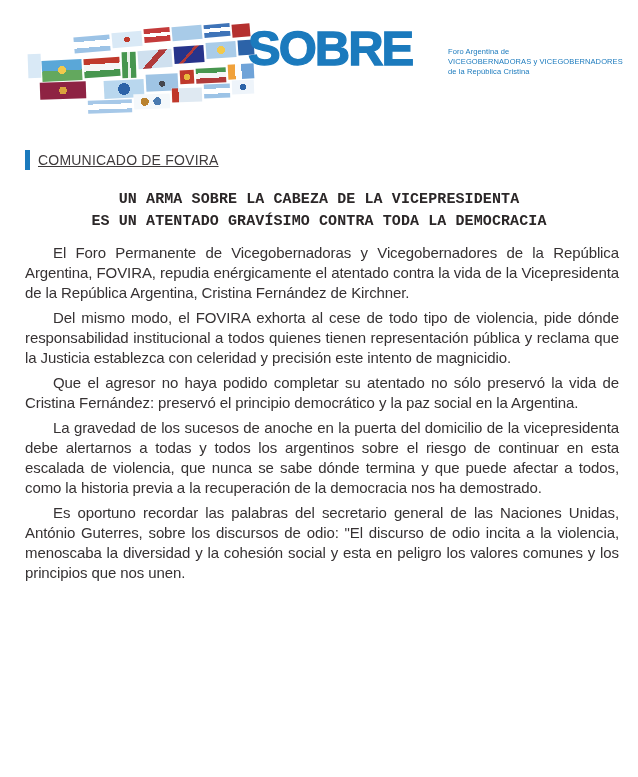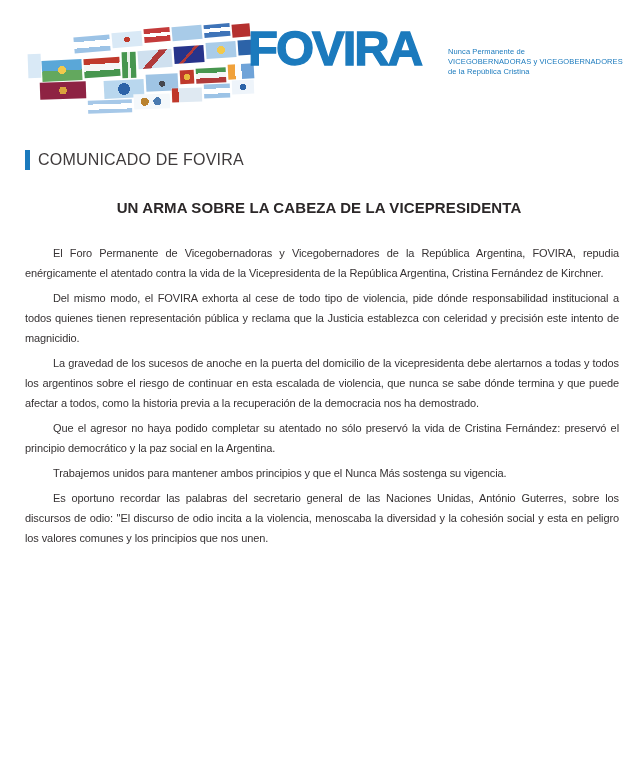--- a/index.html
+++ b/index.html
@@ -33,34 +33,34 @@
   .tagline div{white-space:nowrap;}
   
   .kicker{
     position:absolute;left:25px;top:150px;
     display:flex;align-items:center;
   }
   .kicker-bar{
     width:5px;height:20px;background:#1b7abd;margin-right:8px;flex:0 0 auto;
   }
   .kicker-label{
-    font-size:16px;color:#3f3b3c;letter-spacing:0.2px;
+    font-size:14px;color:#3f3b3c;letter-spacing:0.2px;text-decoration:underline;
   }
   
   .title{
     position:absolute;left:0;right:0;top:189px;
-    margin:8px;text-align:center;
+    margin:0;text-align:center;
     font-size:15px;font-weight:700;line-height:22px;
-    color:#2b2728;letter-spacing:0.1px;
+    color:#2b2728;letter-spacing:0.1px;font-family:Liberation Mono, monospace;
   }
   .title span{display:block;}
   
   .body-text{
     position:absolute;left:25px;top:243px;width:594px;
-    font-size:11px;line-height:20px;color:#363233;
+    font-size:15px;line-height:20px;color:#363233;
     text-align:justify;letter-spacing:-0.1px;
   }
   .body-text p{
     margin:0 0 5px 0;
     text-indent:28px;
   }
 </style>
 </head>
 <body>
 
@@ -88,40 +88,40 @@
         <div class="flag-tile" style="left: 168px; top: 44px; width: 30px; height: 15px; background: linear-gradient(rgb(71, 150, 79) 32%, rgb(245, 245, 245) 32%, rgb(245, 245, 245) 66%, rgb(176, 58, 58) 66%); transform: rotate(-3deg);"></div>
         <div class="flag-tile" style="left: 200px; top: 40px; width: 26px; height: 15px; background: linear-gradient(90deg, rgb(240, 161, 58) 28%, rgb(253, 253, 253) 28%, rgb(253, 253, 253) 52%, rgb(111, 163, 216) 52%); transform: rotate(-3deg);"></div>
         <div class="flag-tile" style="left: 12px; top: 58px; width: 46px; height: 17px; background: radial-gradient(circle, rgb(217, 163, 60) 0px, rgb(217, 163, 60) 4px, rgba(0, 0, 0, 0) 4px), rgb(142, 35, 67); transform: rotate(-2deg);"></div>
         <div class="flag-tile" style="left: 60px; top: 76px; width: 44px; height: 13px; background: linear-gradient(rgb(166, 200, 232) 30%, rgb(255, 255, 255) 30%, rgb(255, 255, 255) 70%, rgb(166, 200, 232) 70%); transform: rotate(-2deg);"></div>
         <div class="flag-tile" style="left: 106px; top: 70px; width: 36px; height: 15px; background: radial-gradient(circle at 30% 50%, rgb(185, 130, 47) 0px, rgb(185, 130, 47) 4px, rgba(0, 0, 0, 0) 4px), radial-gradient(circle at 65% 50%, rgb(74, 122, 176) 0px, rgb(74, 122, 176) 4px, rgba(0, 0, 0, 0) 4px), rgb(244, 248, 251); transform: rotate(-2deg);"></div>
         <div class="flag-tile" style="left: 144px; top: 64px; width: 30px; height: 14px; background: linear-gradient(90deg, rgb(192, 57, 43) 22%, rgb(223, 233, 242) 22%); transform: rotate(-2deg);"></div>
         <div class="flag-tile" style="left: 176px; top: 60px; width: 26px; height: 14px; background: linear-gradient(rgb(156, 195, 230) 32%, rgb(255, 255, 255) 32%, rgb(255, 255, 255) 68%, rgb(156, 195, 230) 68%); transform: rotate(-2deg);"></div>
         <div class="flag-tile" style="left: 204px; top: 56px; width: 22px; height: 14px; background: radial-gradient(circle, rgb(44, 99, 168) 0px, rgb(44, 99, 168) 3px, rgba(0, 0, 0, 0) 3px), rgb(238, 244, 250); transform: rotate(-2deg);"></div>
       </div>
 
-    <div class="wordmark">FOVIRA</div>
+    <div class="wordmark">SOBRE</div>
 
     <div class="tagline">
-      <div>Nunca Permanente de</div>
+      <div>Foro Argentina de</div>
       <div>VICEGOBERNADORAS y VICEGOBERNADORES</div>
       <div>de la República Cristina</div>
     </div>
   </header>
 
   <div class="kicker">
     <span class="kicker-bar"></span>
     <span class="kicker-label">COMUNICADO DE FOVIRA</span>
   </div>
 
   <h1 class="title">
     <span>UN ARMA SOBRE LA CABEZA DE LA VICEPRESIDENTA</span>
+    <span>ES UN ATENTADO GRAVÍSIMO CONTRA TODA LA DEMOCRACIA</span>
   </h1>
 
   <main class="body-text">
     <p>El Foro Permanente de Vicegobernadoras y Vicegobernadores de la República Argentina, FOVIRA, repudia enérgicamente el atentado contra la vida de la Vicepresidenta de la República Argentina, Cristina Fernández de Kirchner.</p>
     <p>Del mismo modo, el FOVIRA exhorta al cese de todo tipo de violencia, pide dónde responsabilidad institucional a todos quienes tienen representación pública y reclama que la Justicia establezca con celeridad y precisión este intento de magnicidio.</p>
+    <p>Que el agresor no haya podido completar su atentado no sólo preservó la vida de Cristina Fernández: preservó el principio democrático y la paz social en la Argentina.</p>
     <p>La gravedad de los sucesos de anoche en la puerta del domicilio de la vicepresidenta debe alertarnos a todas y todos los argentinos sobre el riesgo de continuar en esta escalada de violencia, que nunca se sabe dónde termina y que puede afectar a todos, como la historia previa a la recuperación de la democracia nos ha demostrado.</p>
-    <p>Que el agresor no haya podido completar su atentado no sólo preservó la vida de Cristina Fernández: preservó el principio democrático y la paz social en la Argentina.</p>
-    <p>Trabajemos unidos para mantener ambos principios y que el Nunca Más sostenga su vigencia.</p>
     <p>Es oportuno recordar las palabras del secretario general de las Naciones Unidas, António Guterres, sobre los discursos de odio: "El discurso de odio incita a la violencia, menoscaba la diversidad y la cohesión social y esta en peligro los valores comunes y los principios que nos unen.</p>
   </main>
 
 </div>
 
 </body></html>

